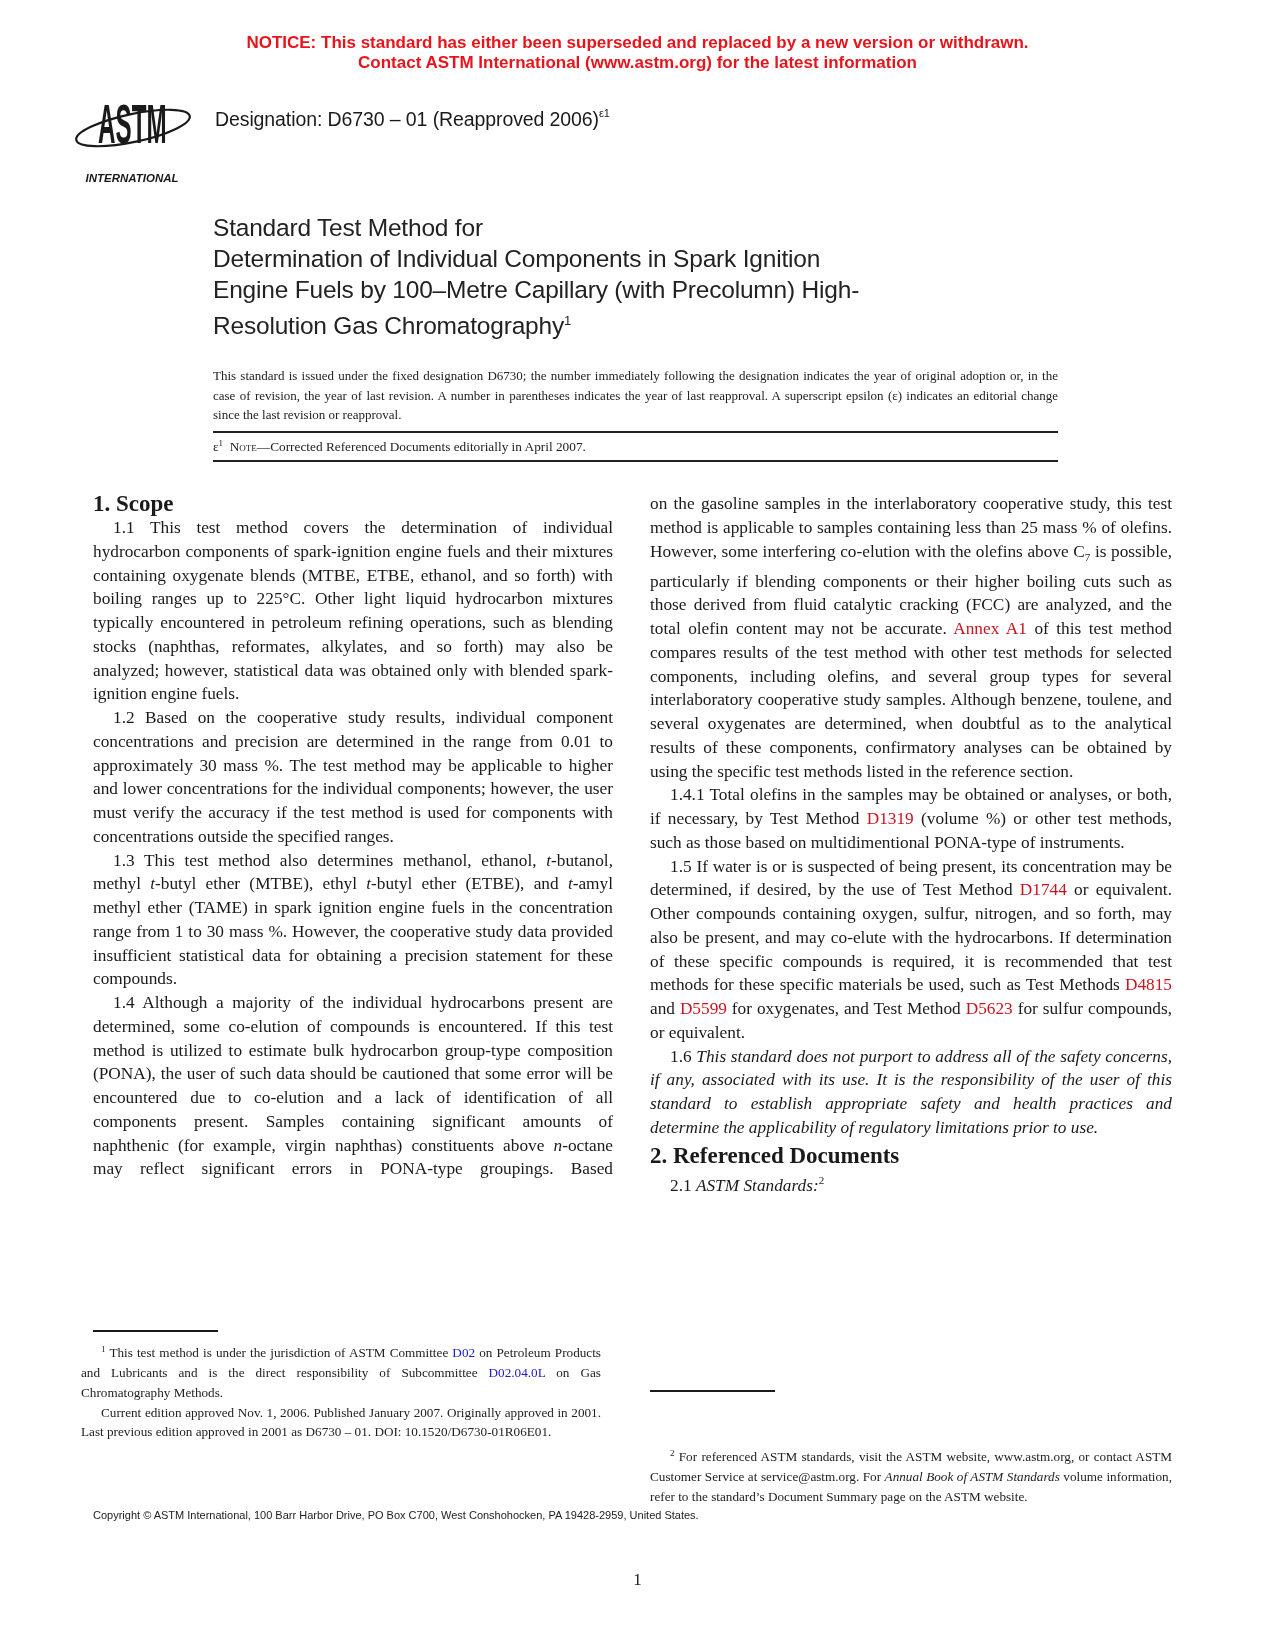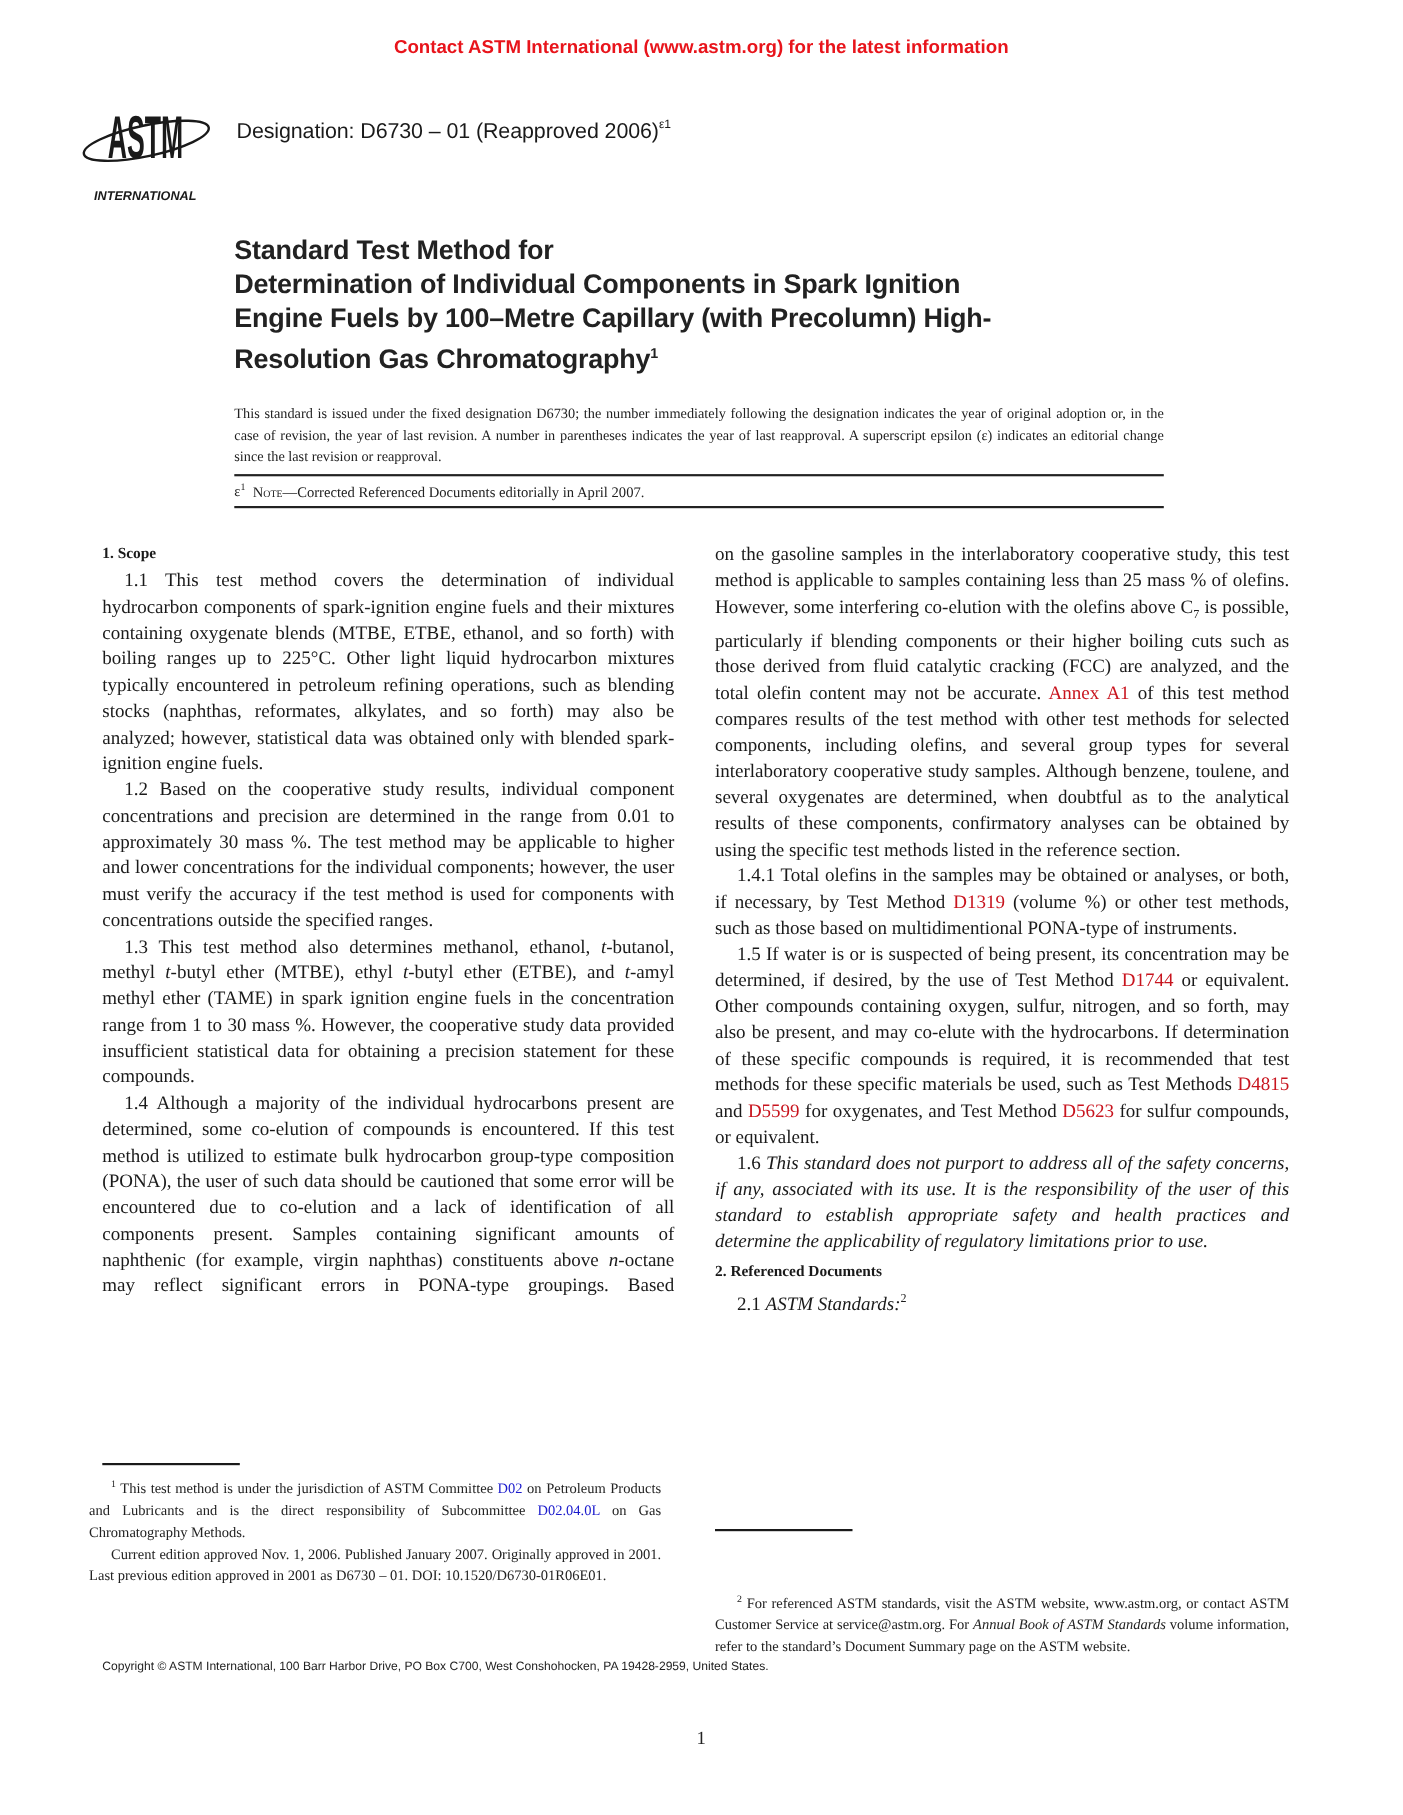--- a/index.html
+++ b/index.html
@@ -4,50 +4,51 @@
 <style>
   html, body { margin:0; padding:0; background:#ffffff; }
   body { width:1275px; height:1650px; position:relative; overflow:hidden; color:#1a1a1a; }
   .abs { position:absolute; }
   .notice { left:0; width:1275px; top:33px; text-align:center; color:#e8141b;
     font-family:"Liberation Sans", sans-serif; font-weight:bold; font-size:17px; line-height:20px; }
   .logo { left:70px; top:86px; width:128px; height:100px; }
   .designation { left:215px; top:108px; font-family:"Liberation Sans", sans-serif; font-weight:normal;
     font-size:19.5px; color:#1a1a1a; letter-spacing:-0.1px; }
   .designation sup { font-size:11px; position:relative; top:-2px; }
-  .title { left:213px; top:212px; width:900px; font-family:"Liberation Sans", sans-serif; font-weight:bold;
+  .title { left:213px; top:212px; width:900px; font-family:"Liberation Sans", sans-serif; font-weight:normal;
     font-size:24.5px; line-height:31px; color:#222; letter-spacing:-0.2px; }
   .title sup { font-size:13px; }
   .intro { left:213px; top:366px; width:845px; font-family:"Liberation Serif", serif; font-size:13px;
     line-height:19.5px; text-align:justify; color:#222; }
   .rule-top { left:213px; top:431px; width:845px; height:2px; background:#222; }
   .note { left:213px; top:438px; width:845px; font-family:"Liberation Serif", serif; font-size:13.3px; color:#222; }
   .note .sc { font-variant:small-caps; }
   .rule-bottom { left:213px; top:460px; width:845px; height:2px; background:#222; }
   .col { font-family:"Liberation Serif", serif; font-size:17.3px; line-height:23.75px; color:#1a1a1a; text-align:justify; }
   .col.left { left:93px; top:492px; width:520px; }
   .col.right { left:650px; top:492px; width:522px; }
   .col p { margin:0; text-indent:20px; }
   .col p.cont { text-indent:0; }
-  .col h2 { margin:0; font-size:14px; font-weight:bold; line-height:24px; text-indent:0; }
+  .col h2 { margin:0; font-size:23px; font-weight:bold; line-height:24px; text-indent:0; }
   .col h2.gap { margin-top:4px; margin-bottom:1px; }
   .link { color:#c8141e; }
   .blue { color:#1a1acc; }
   .fnrule { height:2px; width:125px; background:#1a1a1a; }
   .fn { font-family:"Liberation Serif", serif; font-size:13.2px; line-height:19.7px; color:#222; text-align:justify; }
   .fn p { margin:0; text-indent:20px; }
   .fn sup { font-size:9px; }
   .copyright { left:93px; top:1509px; font-family:"Liberation Sans", sans-serif; font-size:11px; color:#222; }
   .pagenum { left:0; width:1275px; top:1570px; text-align:center; font-family:"Liberation Serif", serif; font-size:17px; color:#222; }
   sub { font-size:11px; }
 </style>
 </head>
 <body>
 
 <div class="abs notice">
+  <div>NOTICE: This standard has either been superseded and replaced by a new version or withdrawn.</div>
   <div>Contact ASTM International (www.astm.org) for the latest information</div>
 </div>
 
 <div class="abs logo">
   <svg width="128" height="100" viewBox="0 0 128 100">
     <ellipse cx="63" cy="42" rx="58" ry="14" fill="none" stroke="#1a1a1a" stroke-width="2.2" transform="rotate(-12 63 42)"></ellipse>
     <g font-family="Liberation Sans, sans-serif" font-weight="bold" fill="#1a1a1a">
       <text x="27" y="58" font-size="44" transform="scale(0.55 1.25) translate(24 -12)">ASTM</text>
     </g>
     <text x="62" y="96" text-anchor="middle" font-family="Liberation Sans, sans-serif" font-weight="bold" font-style="italic" font-size="11.5" fill="#1a1a1a">INTERNATIONAL</text>

